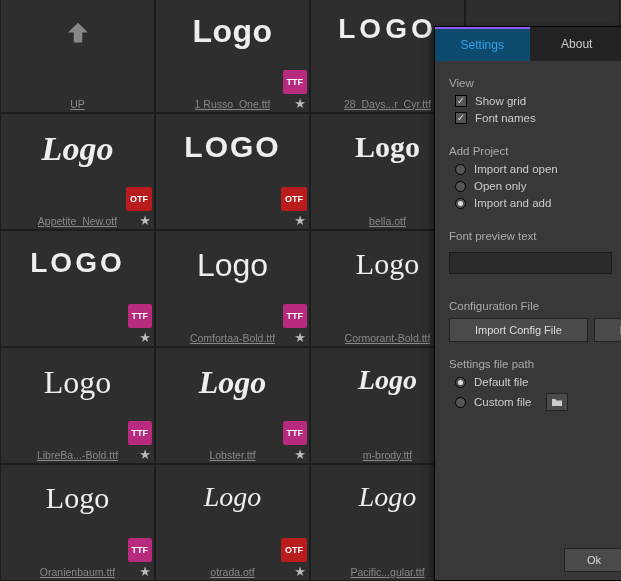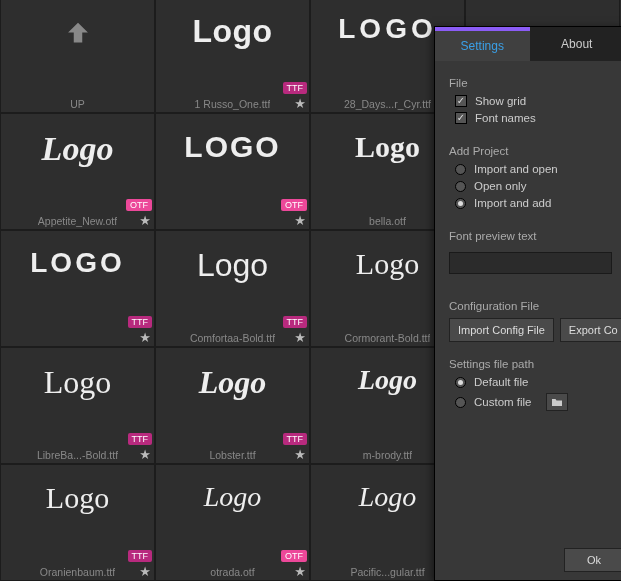--- a/index.html
+++ b/index.html
@@ -4,25 +4,25 @@
 <style>
   * { box-sizing: border-box; margin: 0; padding: 0; }
   html, body { width: 621px; height: 581px; overflow: hidden; background: #2a2a2a; font-family: Arial, sans-serif; color: #999; }
   .app { position: relative; width: 621px; height: 581px; }
   .grid { position: absolute; left: 0; top: 0; width: 621px; height: 581px; }
   .cell { position: absolute; width: 155px; height: 117px; background: #2e2e2e; border: 1px solid #1c1c1c; }
   .cell-inner { position: relative; width: 100%; height: 100%; }
   .preview { position: absolute; top: 16px; left: 0; right: 0; text-align: center; color: #eee; }
   .up-arrow { position: absolute; top: 20px; left: 0; right: 0; text-align: center; }
   .fname-row { position: absolute; bottom: 1px; left: 4px; right: 4px; height: 15px; display: flex; align-items: center; justify-content: center; }
-  .fname { font-size: 10.5px; color: #888; white-space: nowrap; overflow: hidden; text-overflow: ellipsis; text-align: center; flex: 0 1 auto; }
+  .fname { font-size: 10.5px; color: #888; white-space: nowrap; overflow: hidden; text-overflow: ellipsis; text-align: center; flex: 0 1 auto; text-decoration: underline; }
   .badge-row { position: absolute; bottom: 18px; right: 2px; display: flex; gap: 2px; align-items: center; }
-  .badge { font-size: 9px; font-weight: normal; color: #fff; padding: 1px 4px; border-radius: 2px; text-align: right; }
+  .badge { font-size: 9px; font-weight: bold; color: #fff; padding: 7px 4px; border-radius: 2px; text-align: right; }
   .badge.ttf { background: #b82a7e; }
-  .badge.otf { background: #ec4899; }
+  .badge.otf { background: #b91c1c; }
   .star-row { position: absolute; bottom: 1px; right: 3px; font-size: 13px; color: #bbb; }
 
   
   .pv1 { font-family: Impact, Arial Black, sans-serif; font-weight: 900; font-size: 32px; letter-spacing: 0.5px; }
   .pv2 { font-family: Arial Black, Impact, sans-serif; font-weight: 900; font-size: 28px; letter-spacing: 4px; text-transform: uppercase; font-style: normal; }
   .pv3 { font-family: "Brush Script MT", cursive; font-weight: 900; font-style: italic; font-size: 34px; }
   .pv4 { font-family: Arial Black, Impact, sans-serif; font-weight: 900; font-size: 30px; letter-spacing: 2px; text-transform: uppercase; }
   .pv5 { font-family: Georgia, serif; font-weight: 700; font-size: 30px; }
   .pv6 { font-family: Arial Black, Impact, sans-serif; font-weight: 900; font-size: 28px; letter-spacing: 3px; text-transform: uppercase; }
   .pv7 { font-family: Verdana, Arial, sans-serif; font-weight: 400; font-size: 32px; }
@@ -31,31 +31,31 @@
   .pv10 { font-family: "Brush Script MT", cursive; font-style: italic; font-size: 32px; font-weight: 700; }
   .pv11 { font-family: "Brush Script MT", cursive; font-style: italic; font-size: 28px; font-weight: 700; }
   .pv12 { font-family: "Times New Roman", serif; font-size: 30px; }
   .pv13 { font-family: Georgia, serif; font-size: 28px; font-style: italic; }
   .pv14 { font-family: "Palatino Linotype", Georgia, serif; font-size: 28px; font-style: italic; }
 
   
   .panel { position: absolute; top: 26px; right: -4px; width: 191px; height: 555px; background: #383838; border: 1px solid #000; box-shadow: -2px 2px 8px rgba(0,0,0,0.5); }
   .tabs { display: flex; height: 34px; background: #2a2a2a; }
   .tab { flex: 1; display: flex; align-items: center; justify-content: center; font-size: 12px; color: #ccc; cursor: pointer; }
-  .tab.active { background: #404040; color: #3aa0e8; border-top: 4px solid #8b5cf6; }
+  .tab.active { background: #0c4a6e; color: #3aa0e8; border-top: 2px solid #8b5cf6; }
   .tab.inactive { background: #222; }
   .panel-body { padding: 10px 12px 10px 14px; font-size: 11.5px; color: #ccc; }
   .section-label { color: #aaa; margin: 6px 0 6px 0; font-size: 11.5px; }
   .check-row, .radio-row { display: flex; align-items: center; gap: 8px; margin: 5px 0 5px 6px; font-size: 11.5px; color: #ccc; cursor: pointer; }
   .cbox { width: 12px; height: 12px; border: 1px solid #000; background: #555; display: inline-flex; align-items: center; justify-content: center; color: #ddd; font-size: 10px; line-height: 1; }
   .radio { width: 11px; height: 11px; border-radius: 50%; border: 1px solid #000; background: #555; display: inline-flex; align-items: center; justify-content: center; }
   .radio .dot { width: 5px; height: 5px; border-radius: 50%; background: #ddd; }
   .textinput { width: 100%; height: 22px; background: #2b2b2b; border: 1px solid #1a1a1a; margin-top: 4px; color: #ccc; font-size: 11px; padding: 2px 4px; }
   .btn-row { display: flex; gap: 6px; margin-top: 6px; }
-  .btn { background: #4a4a4a; border: 1px solid #222; color: #ddd; font-size: 11px; padding: 5px 8px; cursor: pointer; white-space: nowrap; }
+  .btn { background: #4a4a4a; border: 1px solid #222; color: #ddd; font-size: 11px; padding: 5px 25px; cursor: pointer; white-space: nowrap; }
   .folder-btn { width: 22px; height: 18px; background: #4a4a4a; border: 1px solid #222; display: inline-flex; align-items: center; justify-content: center; margin-left: 6px; }
   .ok-row { position: absolute; bottom: 8px; right: 0; display: flex; gap: 6px; }
   .gap { height: 10px; }
 </style>
 </head>
 <body>
 <div class="app">
 
 <div class="grid" id="grid">
       <div class="cell" style="left: 0px; top: -4px;">
@@ -263,21 +263,21 @@
       </div>
     </div>
 
 <div class="panel">
   <div class="tabs">
     <div class="tab active">Settings</div>
     <div class="tab inactive">About</div>
   </div>
   <div class="panel-body">
 
-    <div class="section-label">File</div>
+    <div class="section-label">View</div>
     <div class="check-row">
       <span class="cbox">✓</span>
       <span>Show grid</span>
     </div>
     <div class="check-row">
       <span class="cbox">✓</span>
       <span>Font names</span>
     </div>
 
     <div class="gap"></div>

